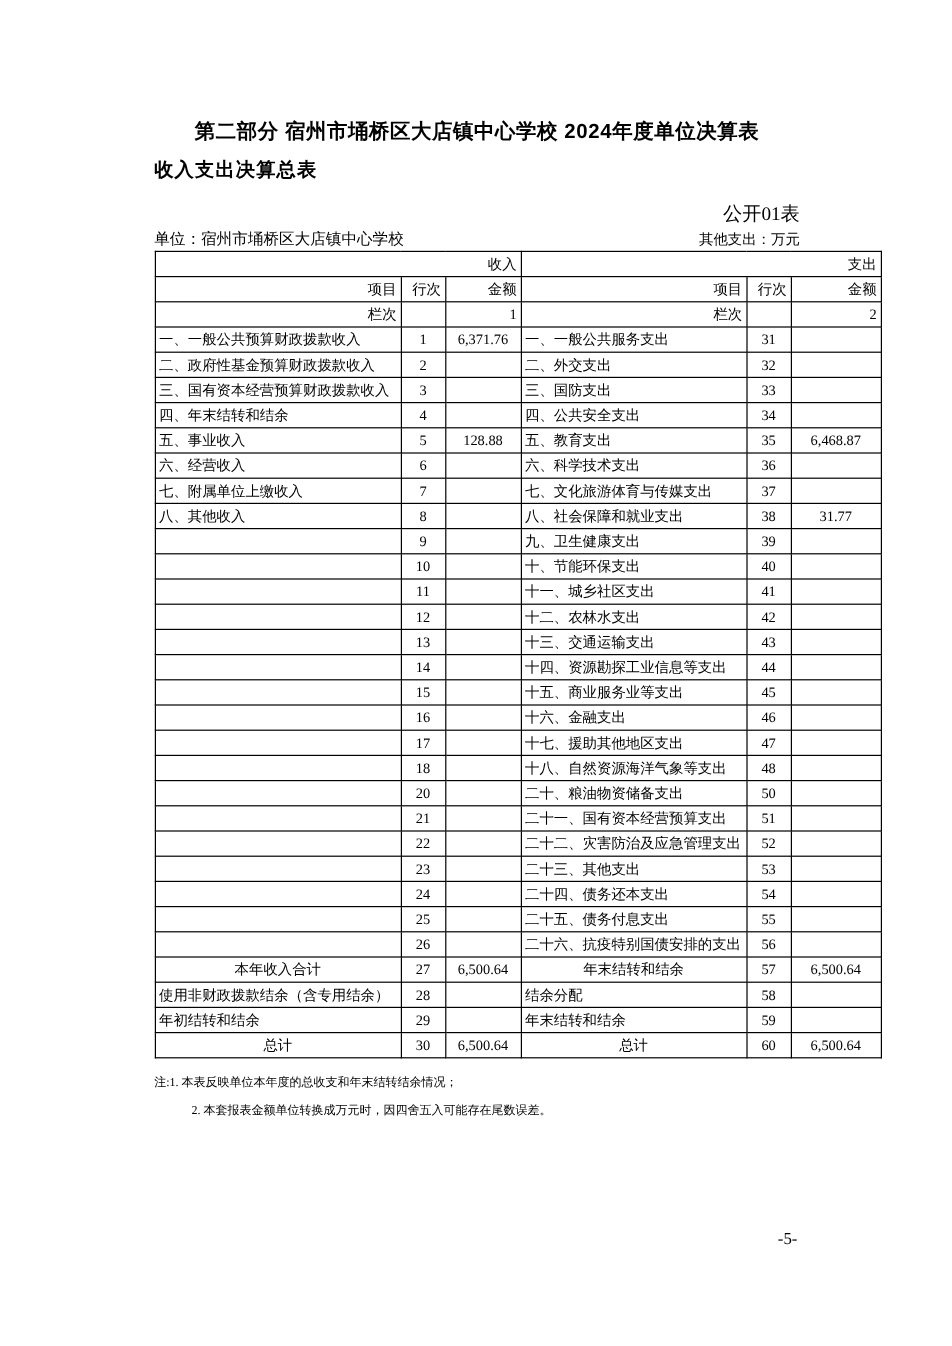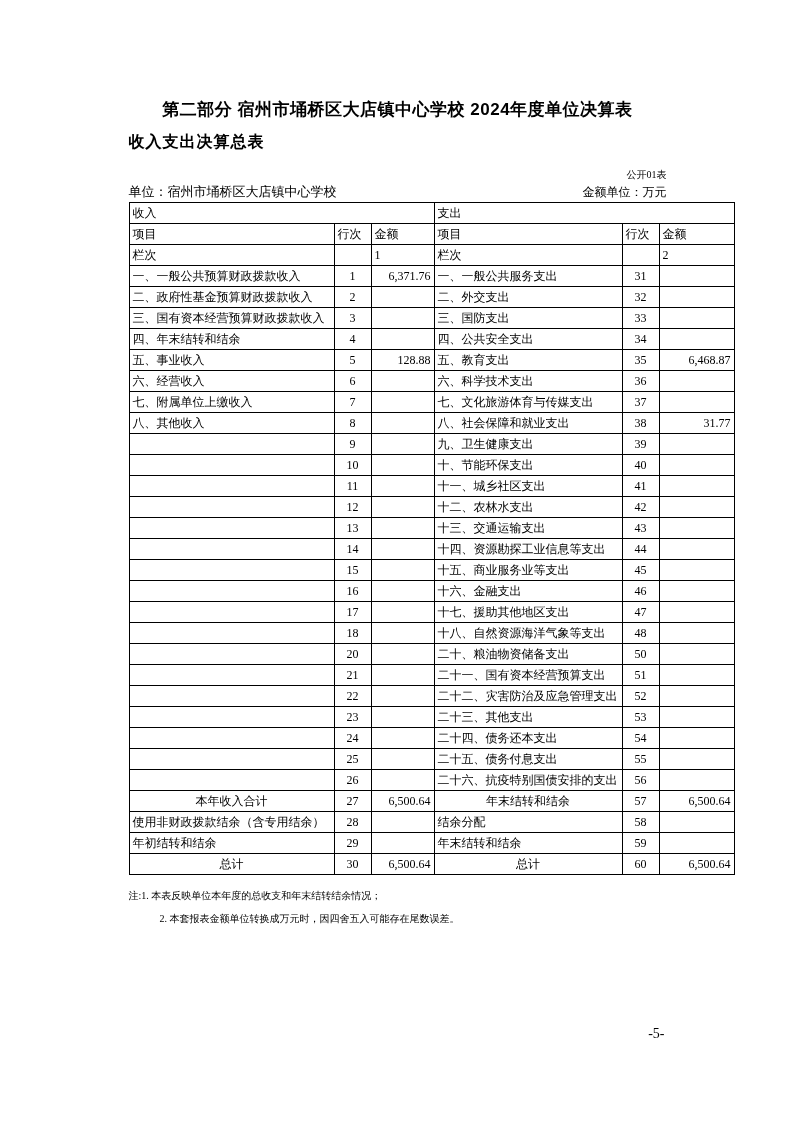--- a/index.html
+++ b/index.html
@@ -26,21 +26,21 @@
   }
   .subtitle {
     font-family: "Liberation Sans", "DejaVu Sans", sans-serif;
     font-weight: bold;
     font-size: 16px;
     margin-top: 11px;
     letter-spacing: 1px;
   }
   .form-code {
     text-align: right;
-    font-size: 10px;
+    font-size: 16px;
     margin-top: 15px;
   }
   .meta-row {
     display: flex;
     justify-content: space-between;
     align-items: flex-end;
     margin-top: 1px;
   }
   .unit-name { font-size: 13px; font-family: Liberation Mono, monospace; }
   .amount-unit { font-size: 12px; }
@@ -53,24 +53,24 @@
   }
   table.budget th, table.budget td {
     border: 1px solid #000000;
     height: 20px;
     font-weight: normal;
     padding: 0 3px;
     overflow: hidden;
     white-space: nowrap;
     line-height: 20px;
   }
-  table.budget th { text-align: left; }
+  table.budget th { text-align: right; }
   td.item { text-align: left; }
   td.rownum { text-align: center; }
-  td.amount { text-align: right; }
+  td.amount { text-align: center; }
   td.emph { text-align: center; font-weight: bold; }
   .notes {
     margin-top: 9px;
     font-size: 10px;
     line-height: 23px;
   }
   .note-indent { padding-left: 31px; }
   .page-number {
     position: absolute;
     right: 95px;
@@ -83,21 +83,21 @@
 
 <div class="page">
   <div class="content">
 
     <div class="title">第二部分 宿州市埇桥区大店镇中心学校 2024年度单位决算表</div>
     <div class="subtitle">收入支出决算总表</div>
     <div class="form-code">公开01表</div>
 
     <div class="meta-row">
       <span class="unit-name">单位：宿州市埇桥区大店镇中心学校</span>
-      <span class="amount-unit">金额单位：万元</span>
+      <span class="amount-unit">其他支出：万元</span>
     </div>
 
     <table class="budget">
       <colgroup>
         <col style="width:205px">
         <col style="width:37px">
         <col style="width:63px">
         <col style="width:188px">
         <col style="width:37px">
         <col style="width:75px">

